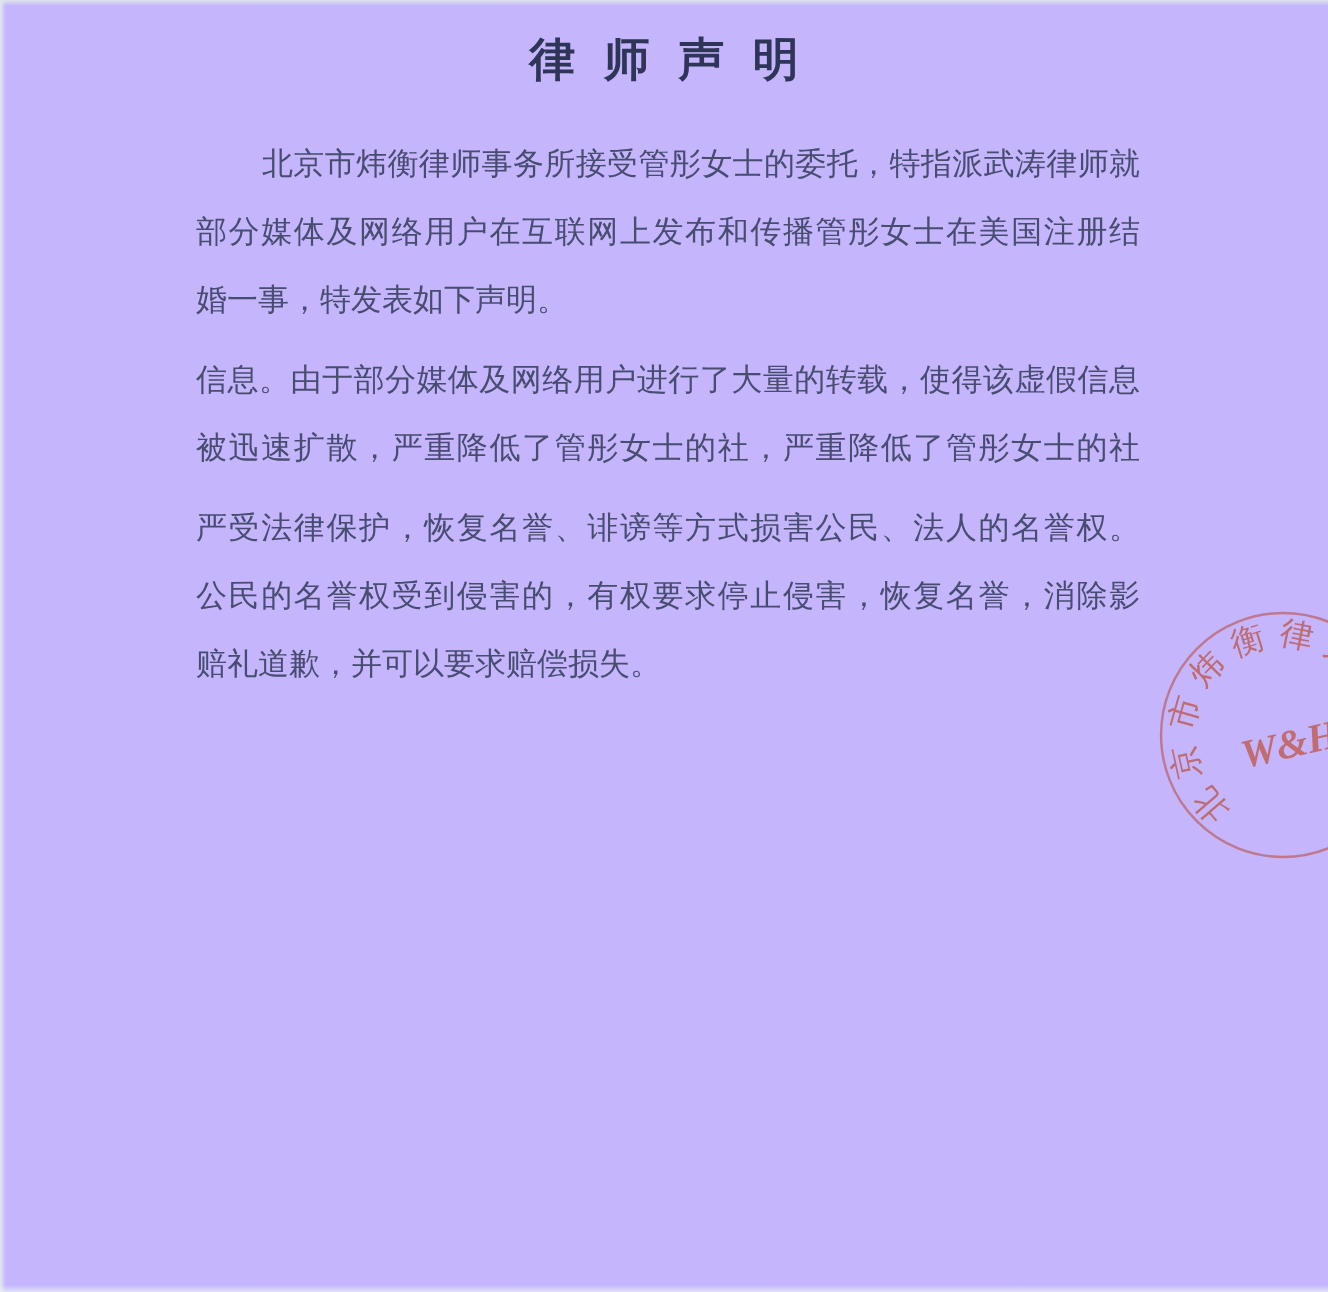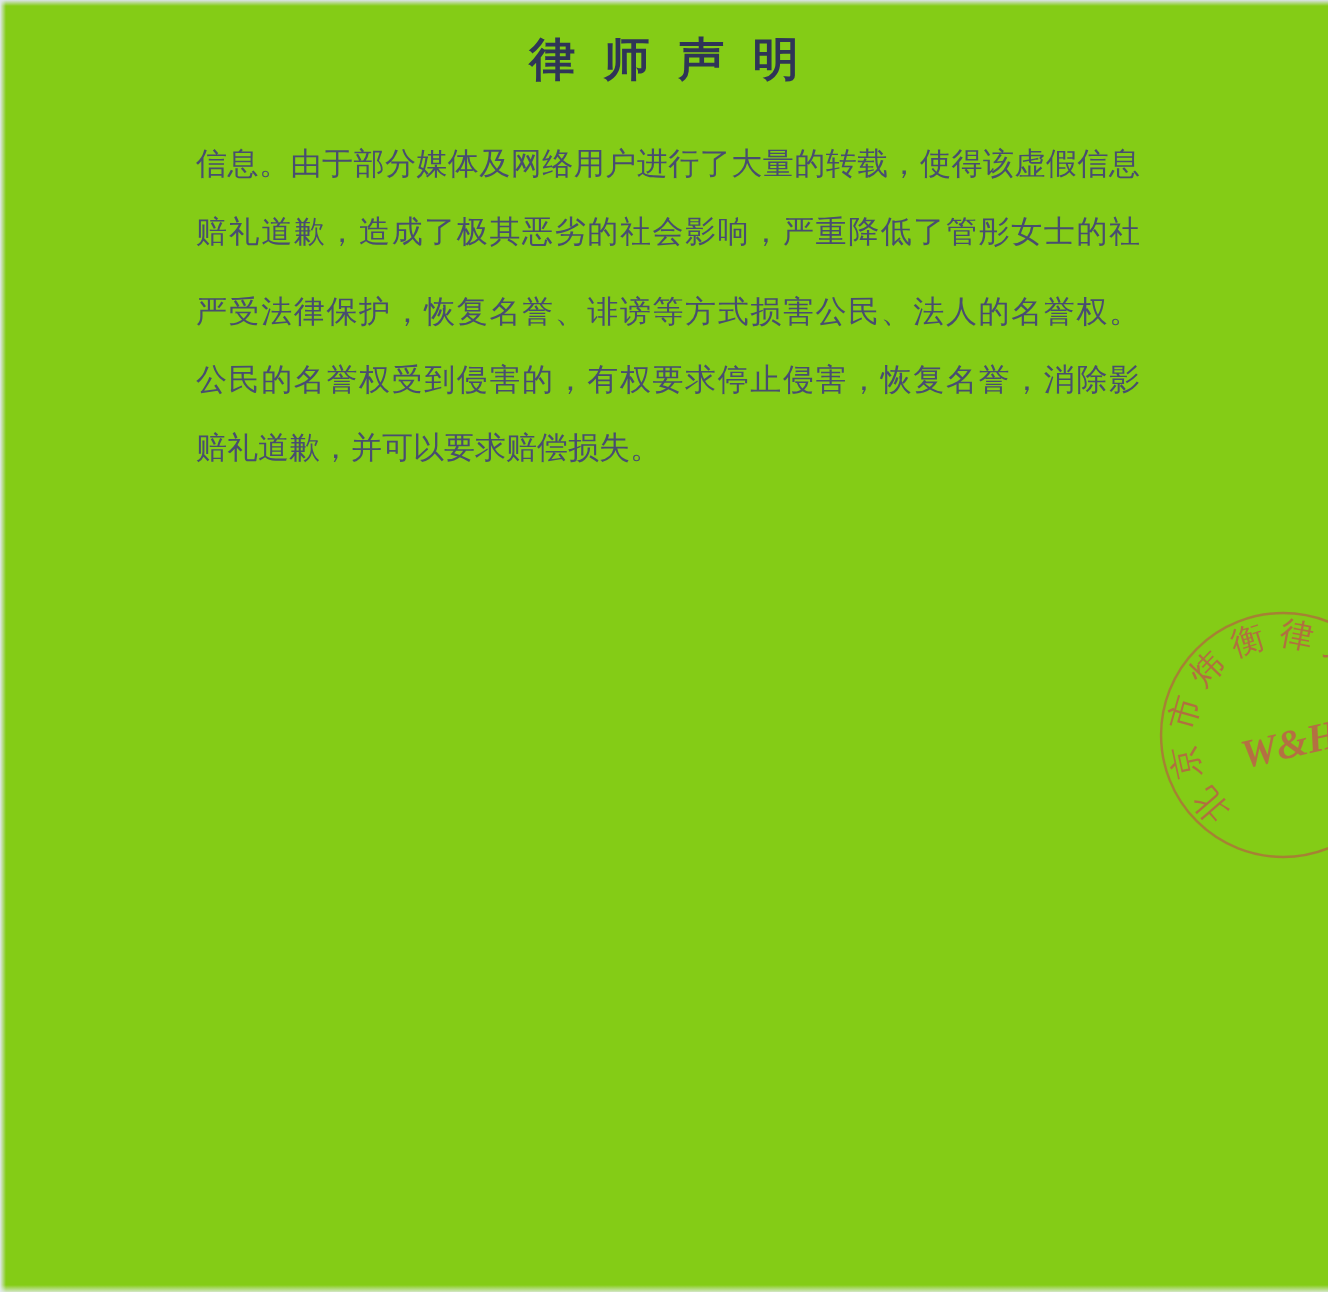--- a/index.html
+++ b/index.html
@@ -1,20 +1,20 @@
 <!DOCTYPE html>
 <html><head>
 <meta charset="utf-8">
 <style>
   html, body { margin: 0; padding: 0; }
   .page {
     position: relative;
     width: 1328px;
     height: 1292px;
-    background: #84cc16;
+    background: #c4b5fd;
     overflow: hidden;
     font-family: "Liberation Serif", serif;
   }
   .edge-top {
     position: absolute; top: 0; left: 0; right: 0; height: 6px;
     background: linear-gradient(180deg, #dde3ea, rgba(251,252,254,0));
   }
   .edge-left {
     position: absolute; top: 0; left: 0; bottom: 0; width: 6px;
     background: linear-gradient(90deg, #e2e8ee, rgba(251,252,254,0));
@@ -90,22 +90,27 @@
 
 <div class="page">
   <div class="edge-top"></div>
   <div class="edge-left"></div>
   <div class="edge-bottom"></div>
 
   <h1 class="title">律师声明</h1>
 
   <div class="doc-body">
     <div class="para">
+      <div class="line indent">北京市炜衡律师事务所接受管彤女士的委托，特指派武涛律师就</div>
+      <div class="line">部分媒体及网络用户在互联网上发布和传播管彤女士在美国注册结</div>
+      <div class="line short">婚一事，特发表如下声明。</div>
+    </div>
+    <div class="para">
       <div class="line">信息。由于部分媒体及网络用户进行了大量的转载，使得该虚假信息</div>
-      <div class="line">赔礼道歉，造成了极其恶劣的社会影响，严重降低了管彤女士的社</div>
+      <div class="line">被迅速扩散，严重降低了管彤女士的社，严重降低了管彤女士的社</div>
     </div>
     <div class="para">
       <div class="line">严受法律保护，恢复名誉、诽谤等方式损害公民、法人的名誉权。</div>
       <div class="line">公民的名誉权受到侵害的，有权要求停止侵害，恢复名誉，消除影响，</div>
       <div class="line short">赔礼道歉，并可以要求赔偿损失。</div>
     </div>
   </div>
 
   <div class="seal">
     <svg viewBox="0 0 256 256" xmlns="http://www.w3.org/2000/svg">

